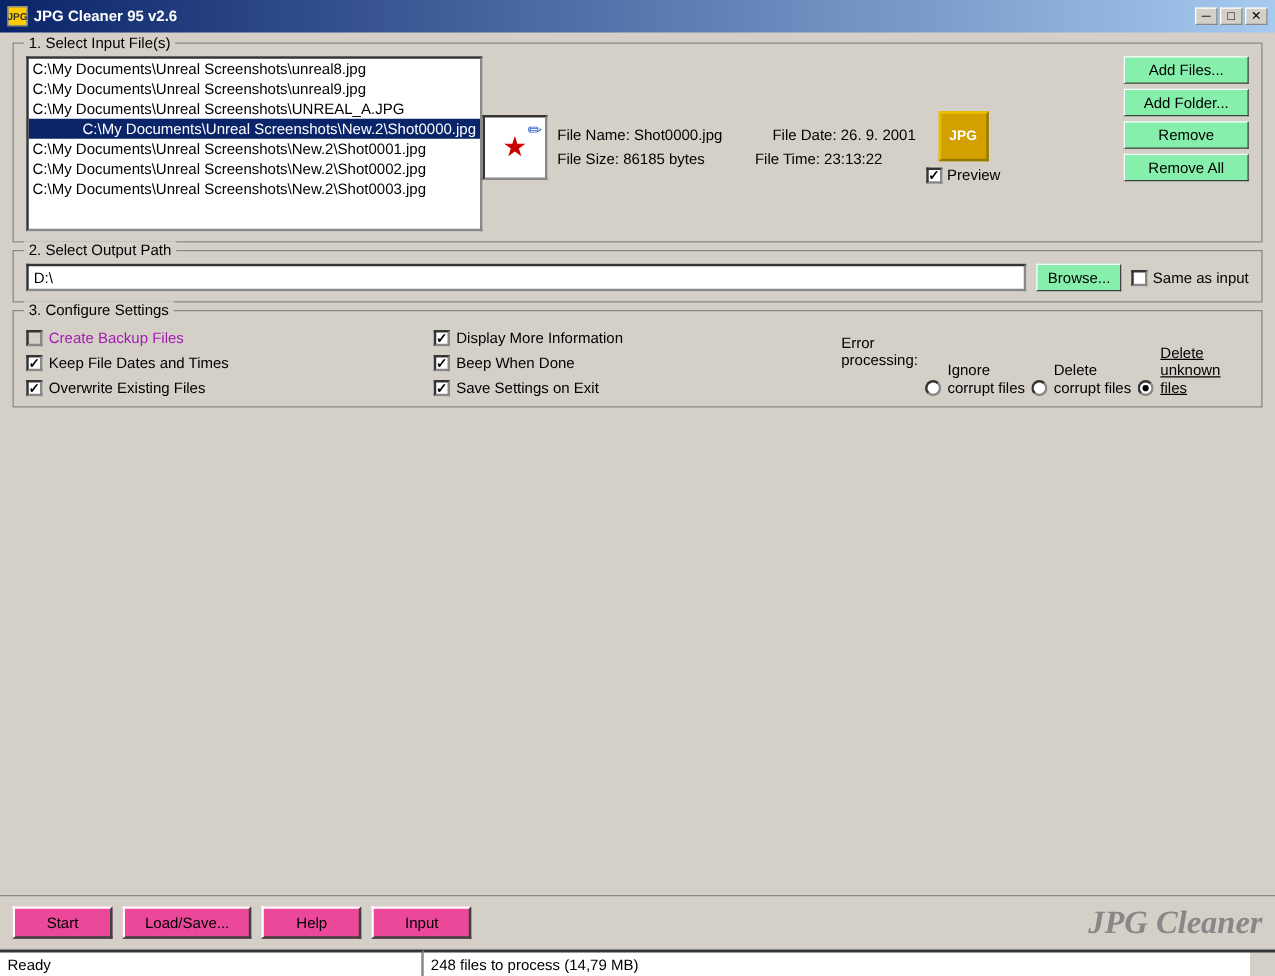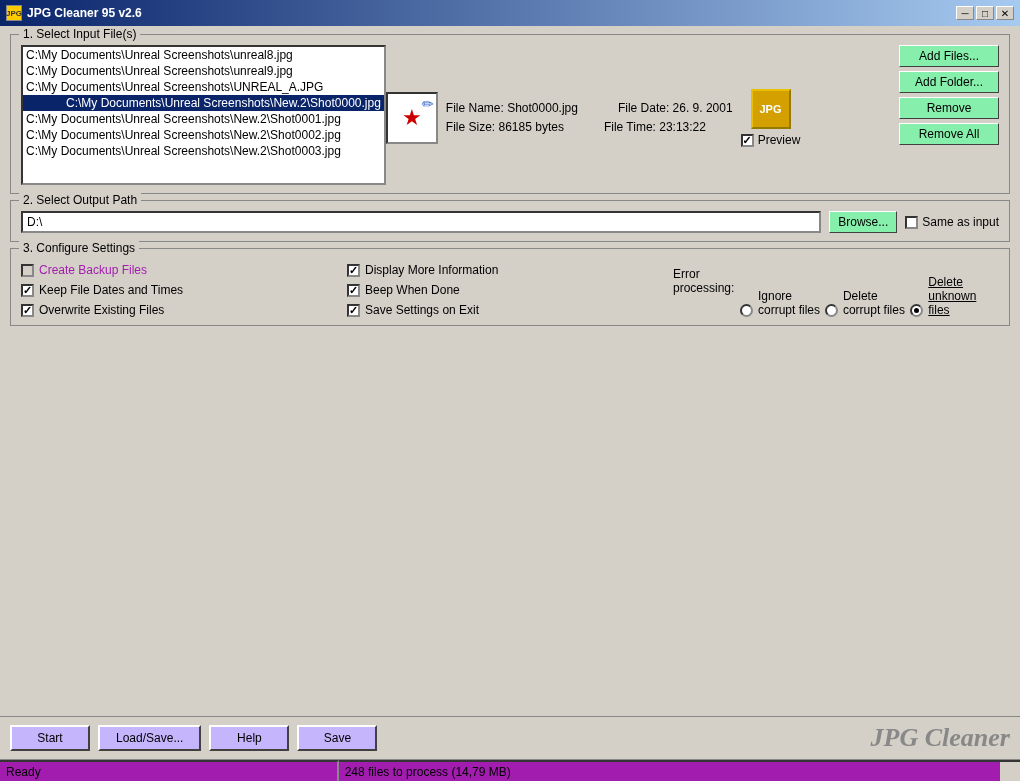--- a/index.html
+++ b/index.html
@@ -303,21 +303,21 @@
     .bottom-bar {
       background: #d4d0c8;
       border-top: 1px solid #888;
       padding: 6px 10px;
       display: flex;
       align-items: center;
       gap: 8px;
     }
     .bottom-btn {
       padding: 4px 16px;
-      background: #c4b5fd;
+      background: #ec4899;
       border: 2px solid;
       border-top-color: #ffffff;
       border-left-color: #ffffff;
       border-right-color: #404040;
       border-bottom-color: #404040;
       cursor: pointer;
       font-family: "MS Sans Serif", Arial, sans-serif;
       font-size: 12px;
       min-width: 80px;
     }
@@ -326,21 +326,21 @@
       font-size: 26px;
       font-style: italic;
       color: #888;
       font-family: "Times New Roman", serif;
       font-weight: bold;
     }
 
     
     .status-bar {
       display: flex;
-      background: #a21caf;
+      background: #ffffff;
       border-top: 1px solid #888;
       flex-shrink: 0;
       height: 22px;
     }
     .status-left {
       flex: 1;
       padding: 3px 6px;
       border-right: 2px inset #888;
       border-top: 2px inset #888;
       font-size: 12px;
@@ -490,21 +490,21 @@
 
     </div>
   </div>
 
 </div>
 
 <div class="bottom-bar">
   <button class="bottom-btn">Start</button>
   <button class="bottom-btn">Load/Save...</button>
   <button class="bottom-btn">Help</button>
-  <button class="bottom-btn">Save</button>
+  <button class="bottom-btn">Input</button>
   <span class="logo-text">JPG Cleaner</span>
 </div>
 
 <div class="status-bar">
   <div class="status-left">Ready</div>
   <div class="status-right">248 files to process (14,79 MB)</div>
   <div class="status-corner"></div>
 </div>
 
 </body></html>

